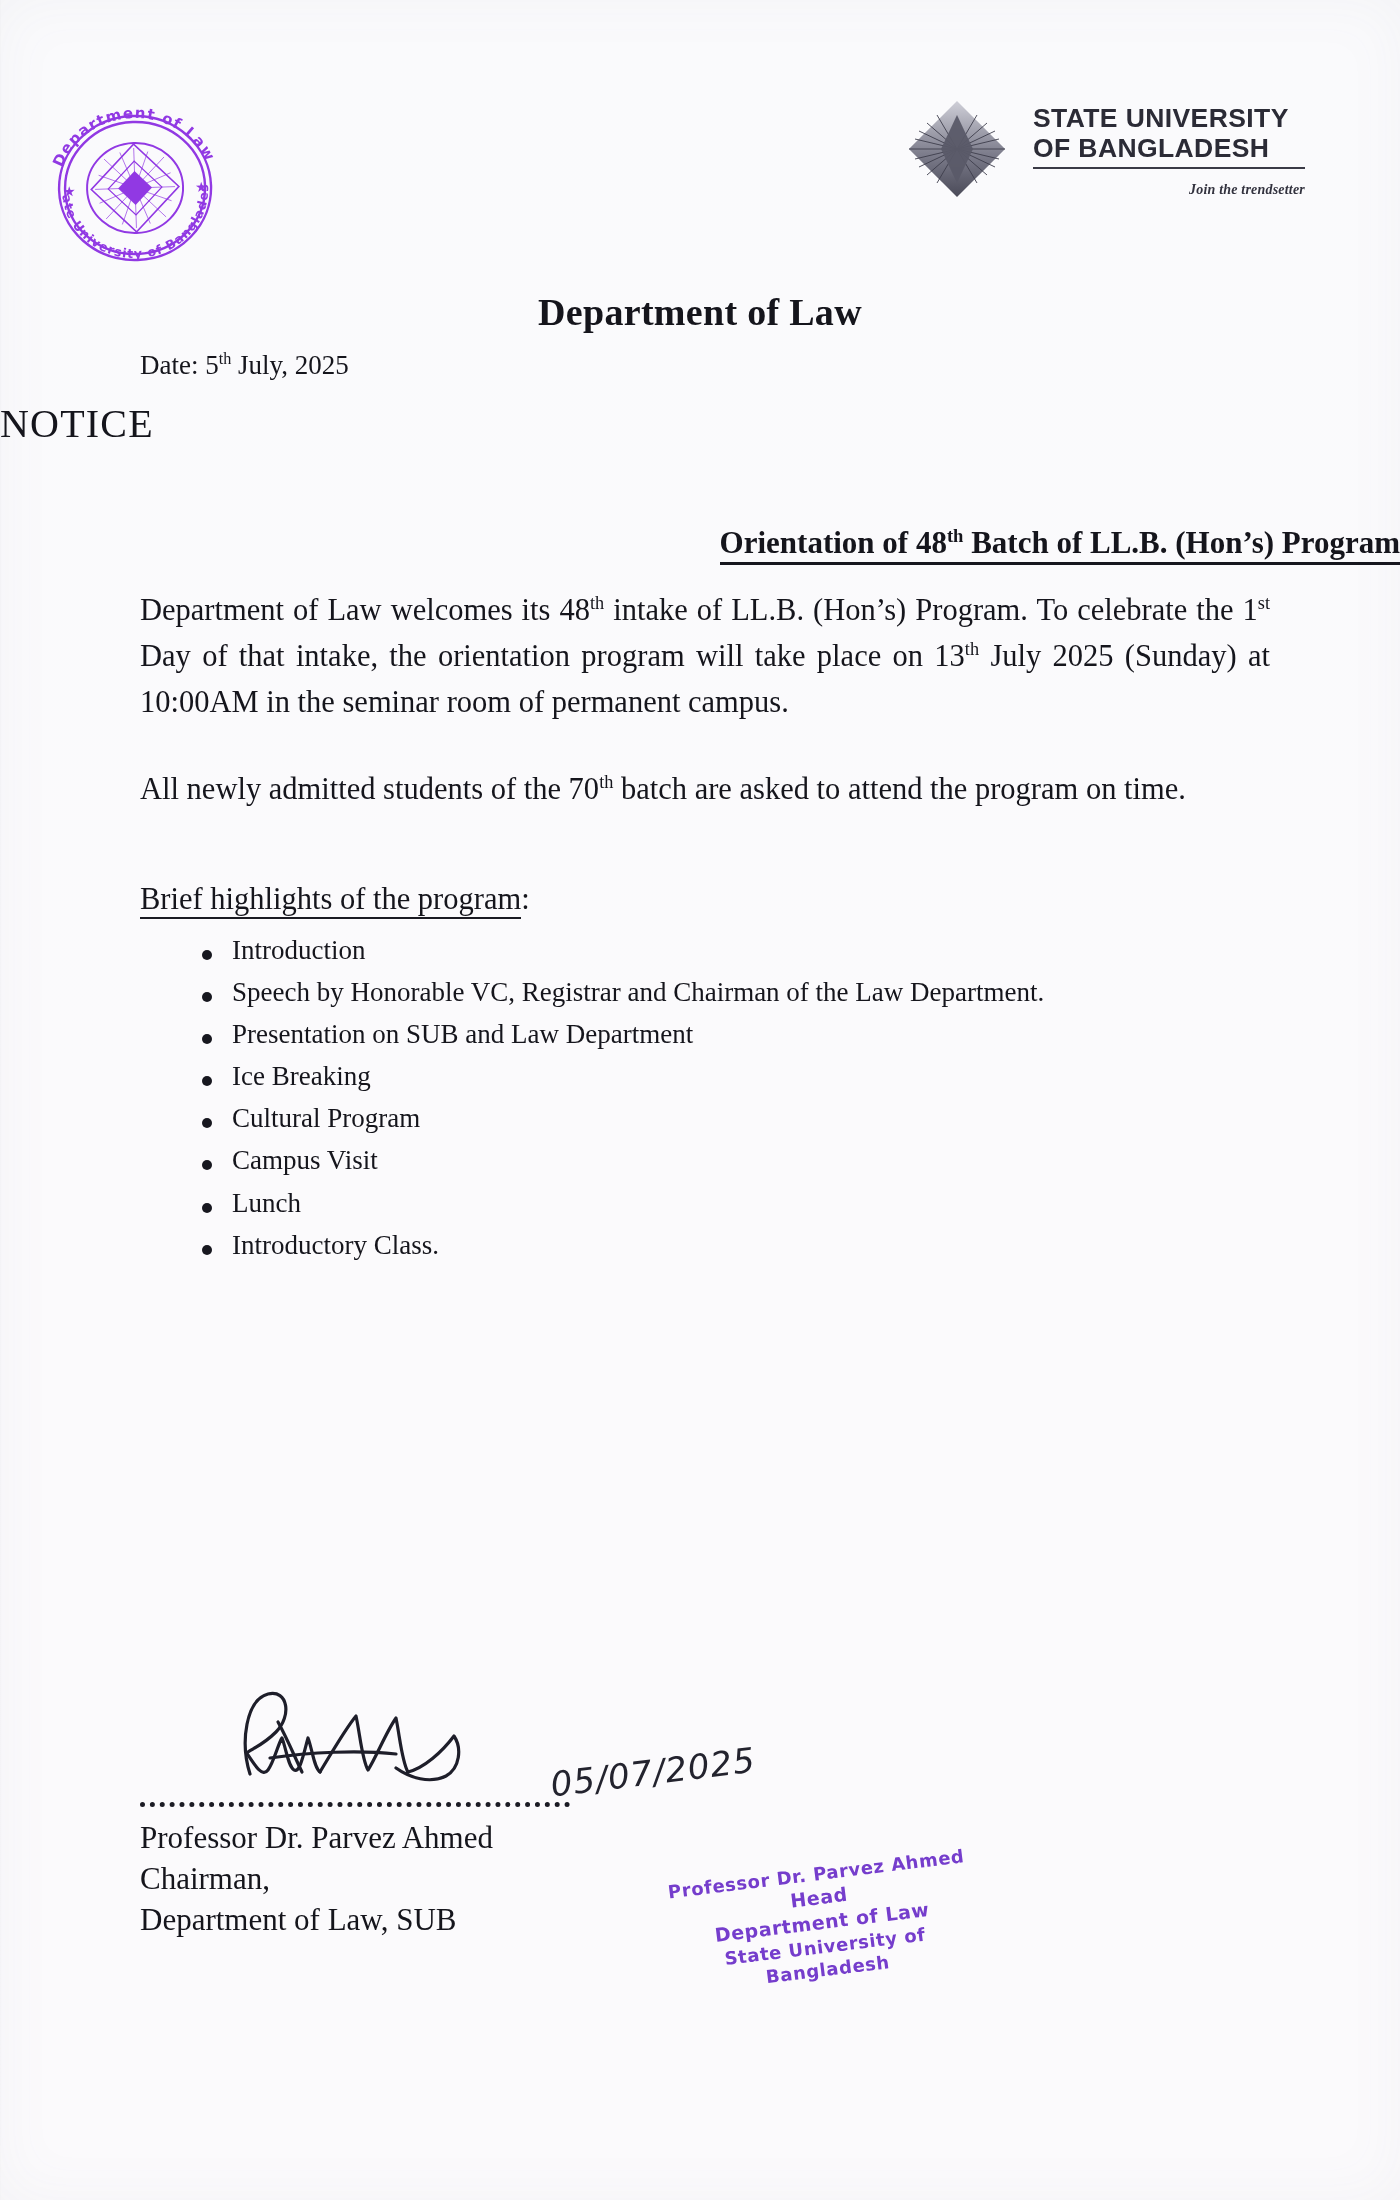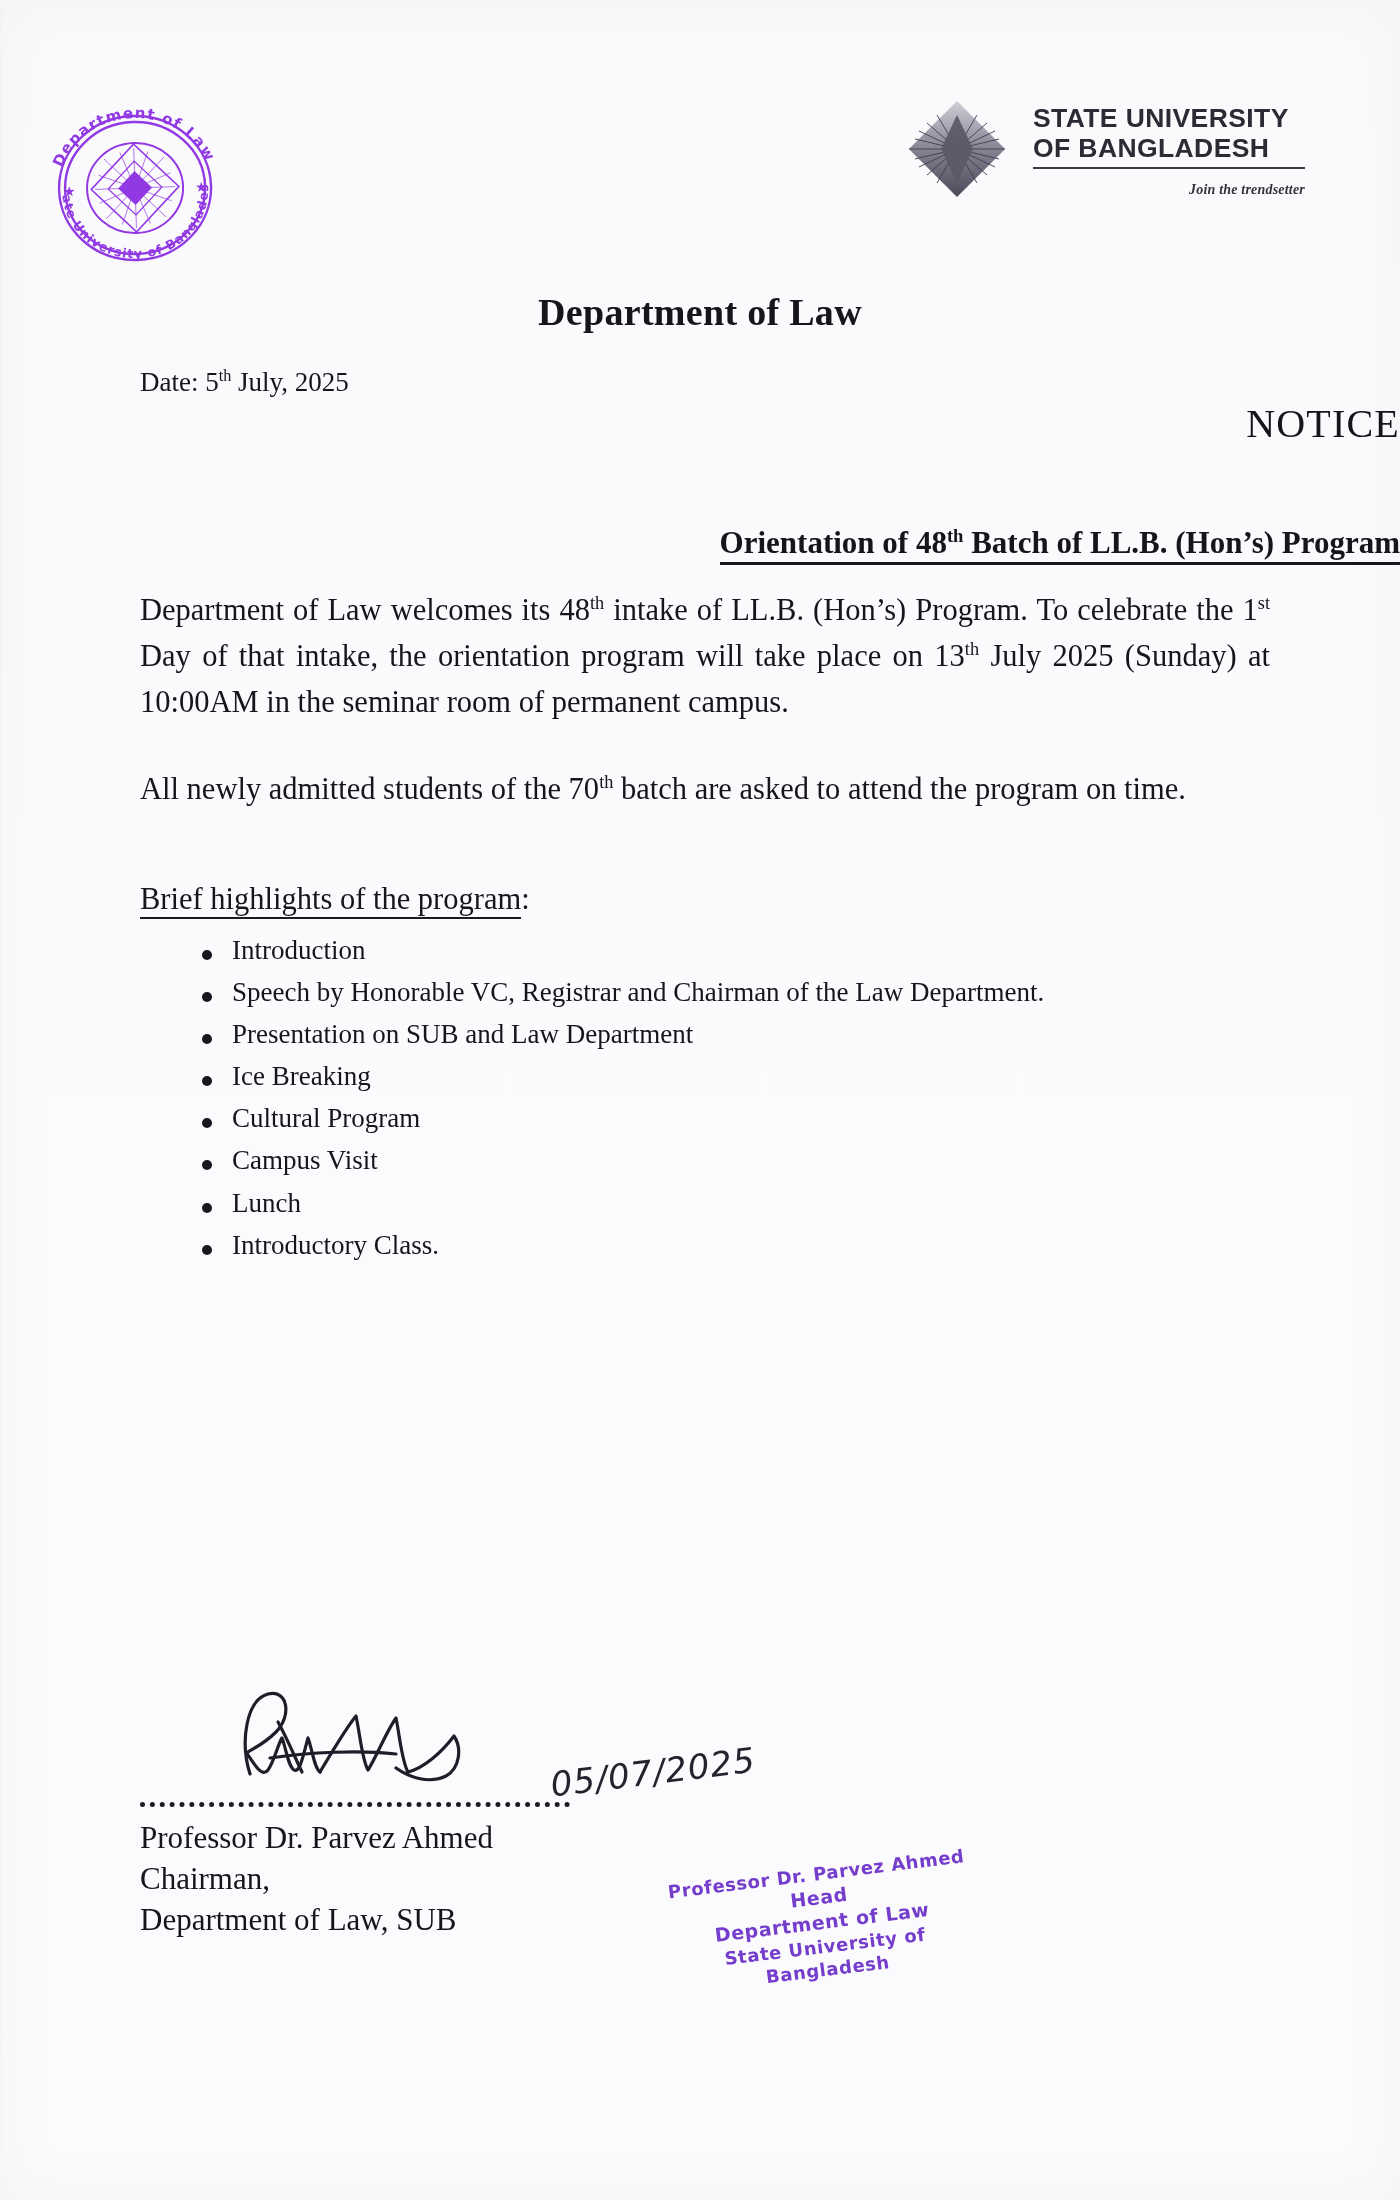--- a/index.html
+++ b/index.html
@@ -94,30 +94,30 @@
     top: 290px;
     width: 1400px;
     text-align: center;
     font-size: 38px;
     font-weight: bold;
     letter-spacing: .3px;
   }
   .date-line {
     position: absolute;
     left: 140px;
-    top: 367px;
+    top: 350px;
     font-size: 27px;
     white-space: nowrap;
   }
   .notice-title {
     position: absolute;
     left: 0;
     top: 400px;
     width: 1400px;
-    text-align: right;
+    text-align: left;
     font-size: 40px;
     letter-spacing: 1.2px;
   }
   .subject {
     position: absolute;
     left: 0;
     top: 525px;
     width: 1400px;
     text-align: right;
     font-size: 31px;

